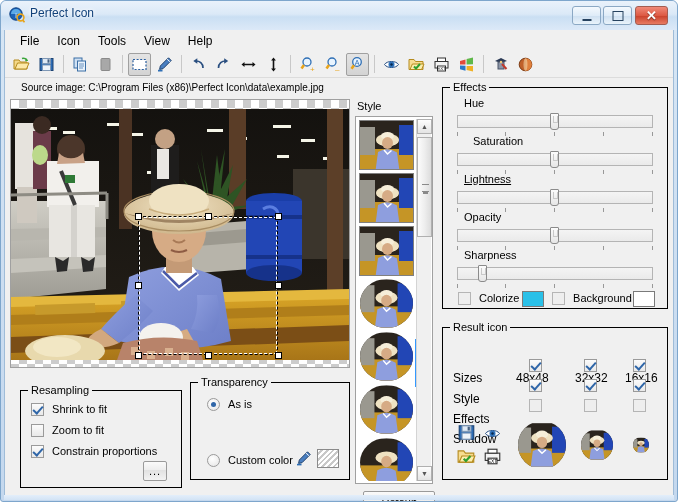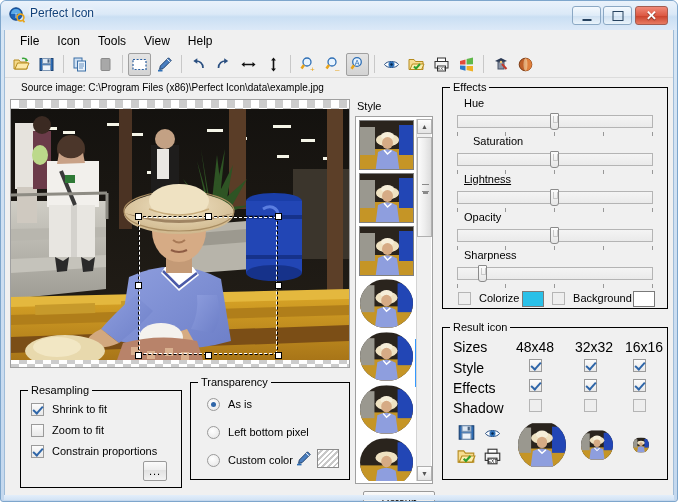--- a/index.html
+++ b/index.html
@@ -250,21 +250,21 @@
   .btn {
     position:absolute;
     background:linear-gradient(180deg,#fafafa 0%, #ededed 45%, #e2e2e2 46%, #f3f3f3 100%);
     border:1px solid #9a9a9a; border-radius:2px;
     font-size:11px; color:#000;
     display:flex; align-items:center; justify-content:center;
     cursor:default;
   }
 
   
-  .ri-lbl { position:absolute; font-size:14px; color:#000; }
+  .ri-lbl { position:absolute; font-size:12px; color:#000;margin-top:32px; }
 
   
   #statusbar {
     position:absolute; left:3px; bottom:1px; width:670px; height:5px;
     background:linear-gradient(180deg,#e3eefa,#d2e3f5);
   }
   .rnd { border-radius:50%; overflow:hidden; }
 </style>
 </head>
 <body>
@@ -918,24 +918,20 @@
       <div class="btn" style="left:122px; top:70px; width:24px; height:20px; font-size:11px; letter-spacing:1px;">...</div>
     </div>
 
     <div class="grp" id="grp-transparency" style="left:185px; top:352px; width:160px; height:98px;">
       <div class="grp-title">Transparency</div>
 
       <div class="optrow" style="left:16px; top:14px;">
         <span class="rb checked"></span>
         <span class="lbl">As is</span>
       </div>
-      <div class="optrow" style="left:16px; top:42px;">
-        <span class="rb"></span>
-        <span class="lbl">Left bottom pixel</span>
-      </div>
       <div class="optrow" style="left:16px; top:70px;">
         <span class="rb"></span>
         <span class="lbl">Custom color</span>
       </div>
       <div style="position:absolute; left:104px; top:66px;">
         <svg width="17" height="19" viewBox="0 0 17 17">
           <path d="M12.5 1.8l2.7 2.7-8.2 8.2-3.4.7.7-3.4z" fill="#4a7fc1" stroke="#25456f"></path>
           <path d="M11.2 3.1l2.7 2.7" stroke="#ffffff"></path>
           <path d="M2 14.6h4.5" stroke="#2f6fb5" stroke-width="1.6"></path>
         </svg>

